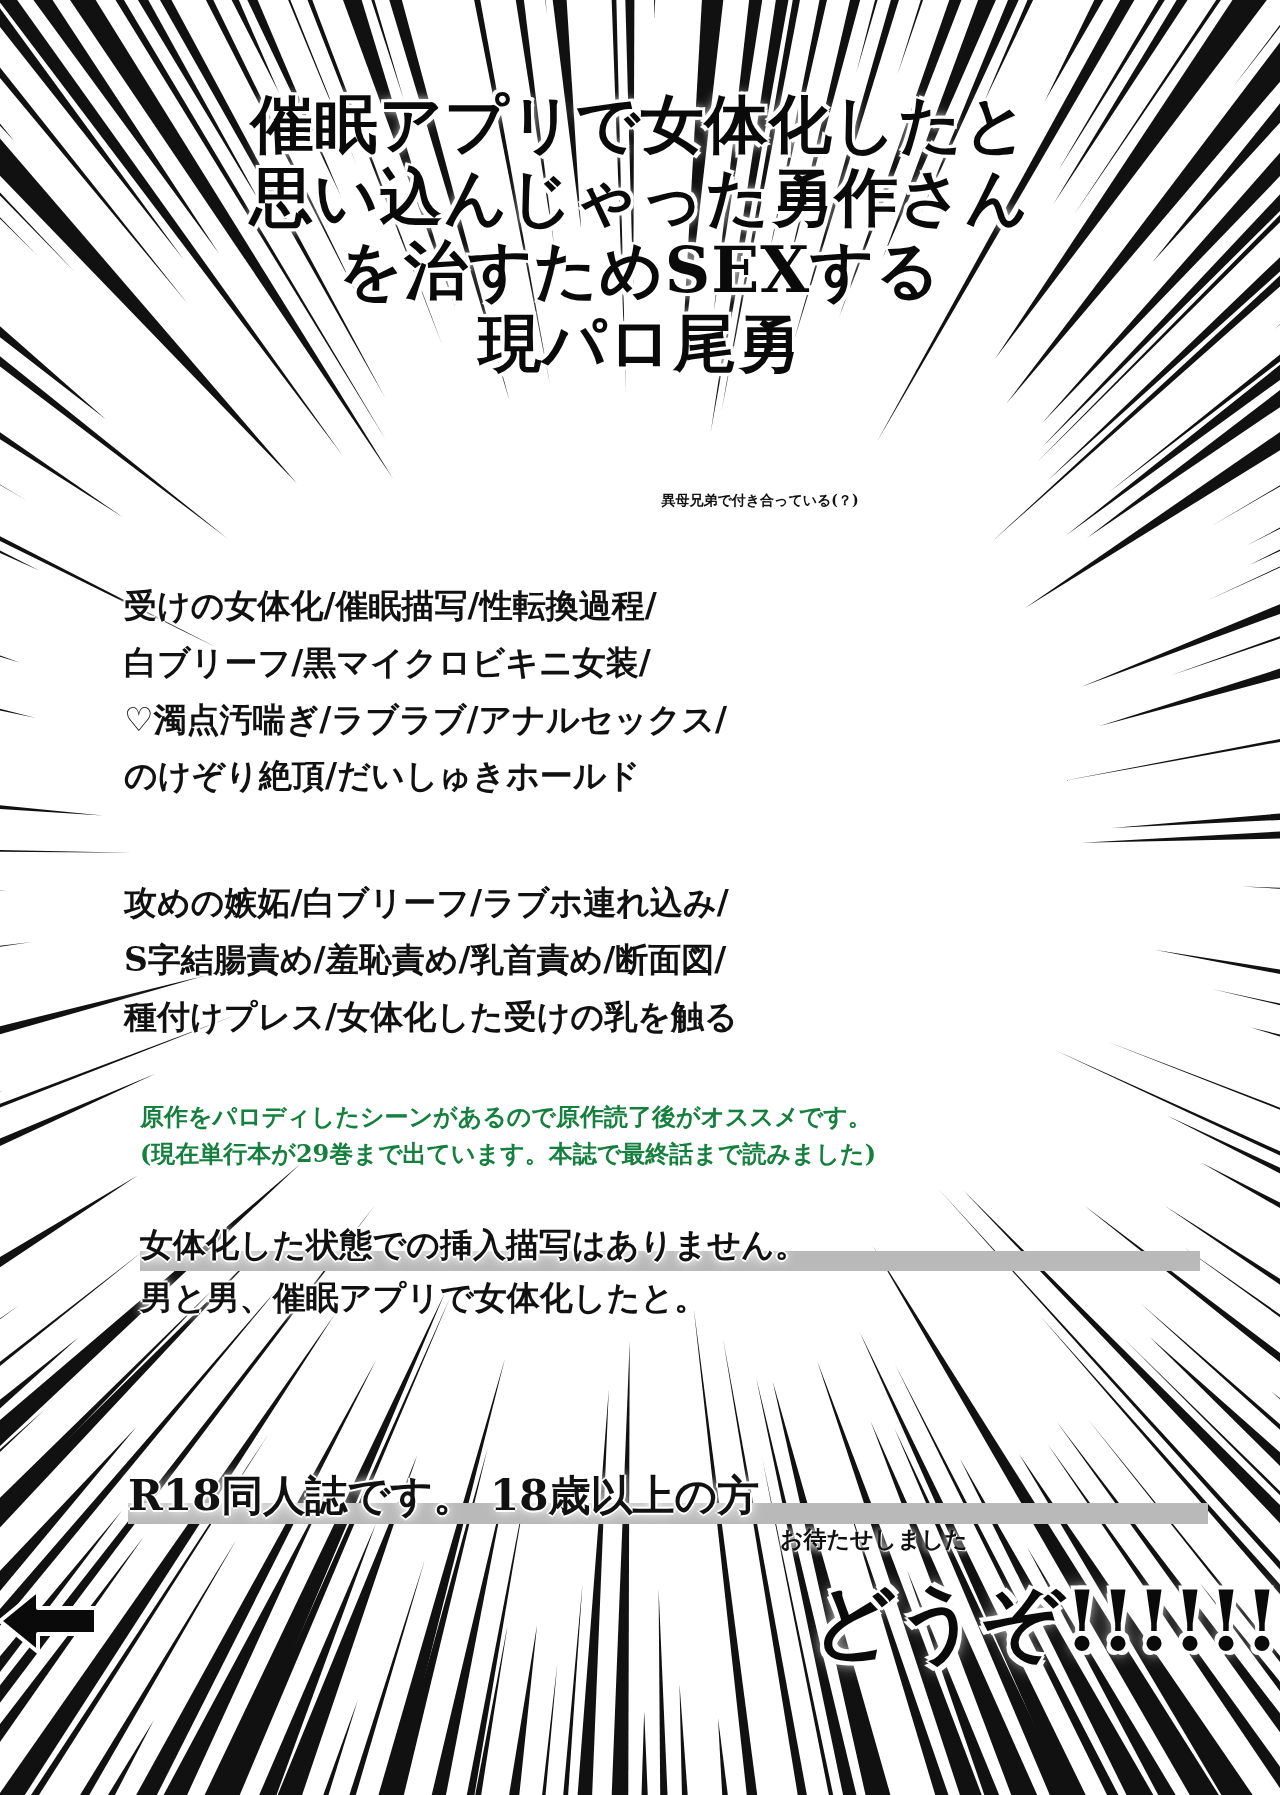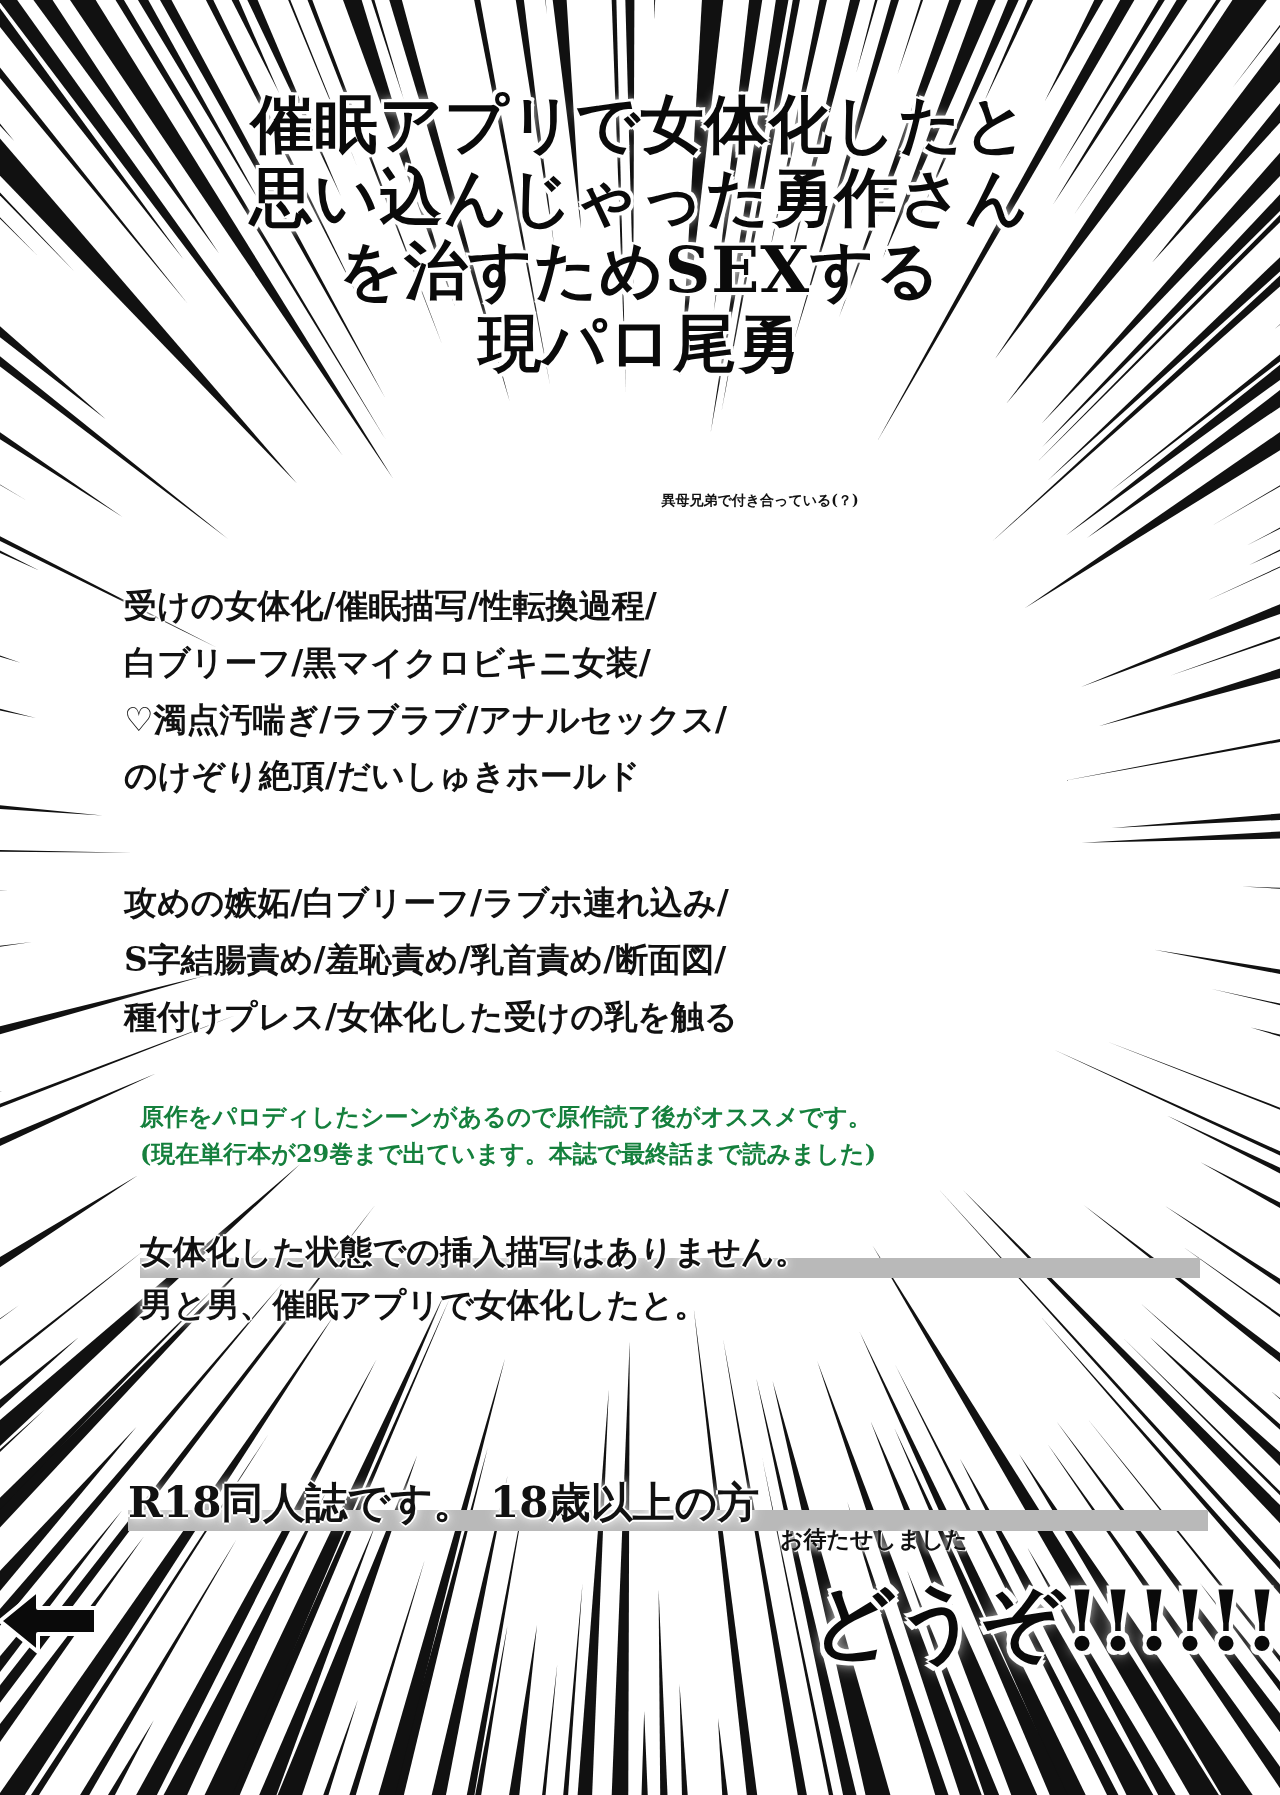--- a/index.html
+++ b/index.html
@@ -113,21 +113,20 @@
     font-size: 33px;
     line-height: 1.62;
     color: #111;
     white-space: nowrap;
     text-shadow:
       2px 0 0 #fff, -2px 0 0 #fff, 0 2px 0 #fff, 0 -2px 0 #fff,
       0 0 8px #fff, 0 0 13px #fff;
   }
   .hl {
     background: linear-gradient(to bottom, rgba(0,0,0,0) 62%, #b9b9b9 62%, #b9b9b9 100%);
-    margin-top: 7px;
   }
   .r18-block {
     position: absolute;
     left: 128px;
     top: 1468px;
     width: 1080px;
   }
   .r18-line {
     font-family: "DejaVu Serif", serif;
     font-weight: bold;

